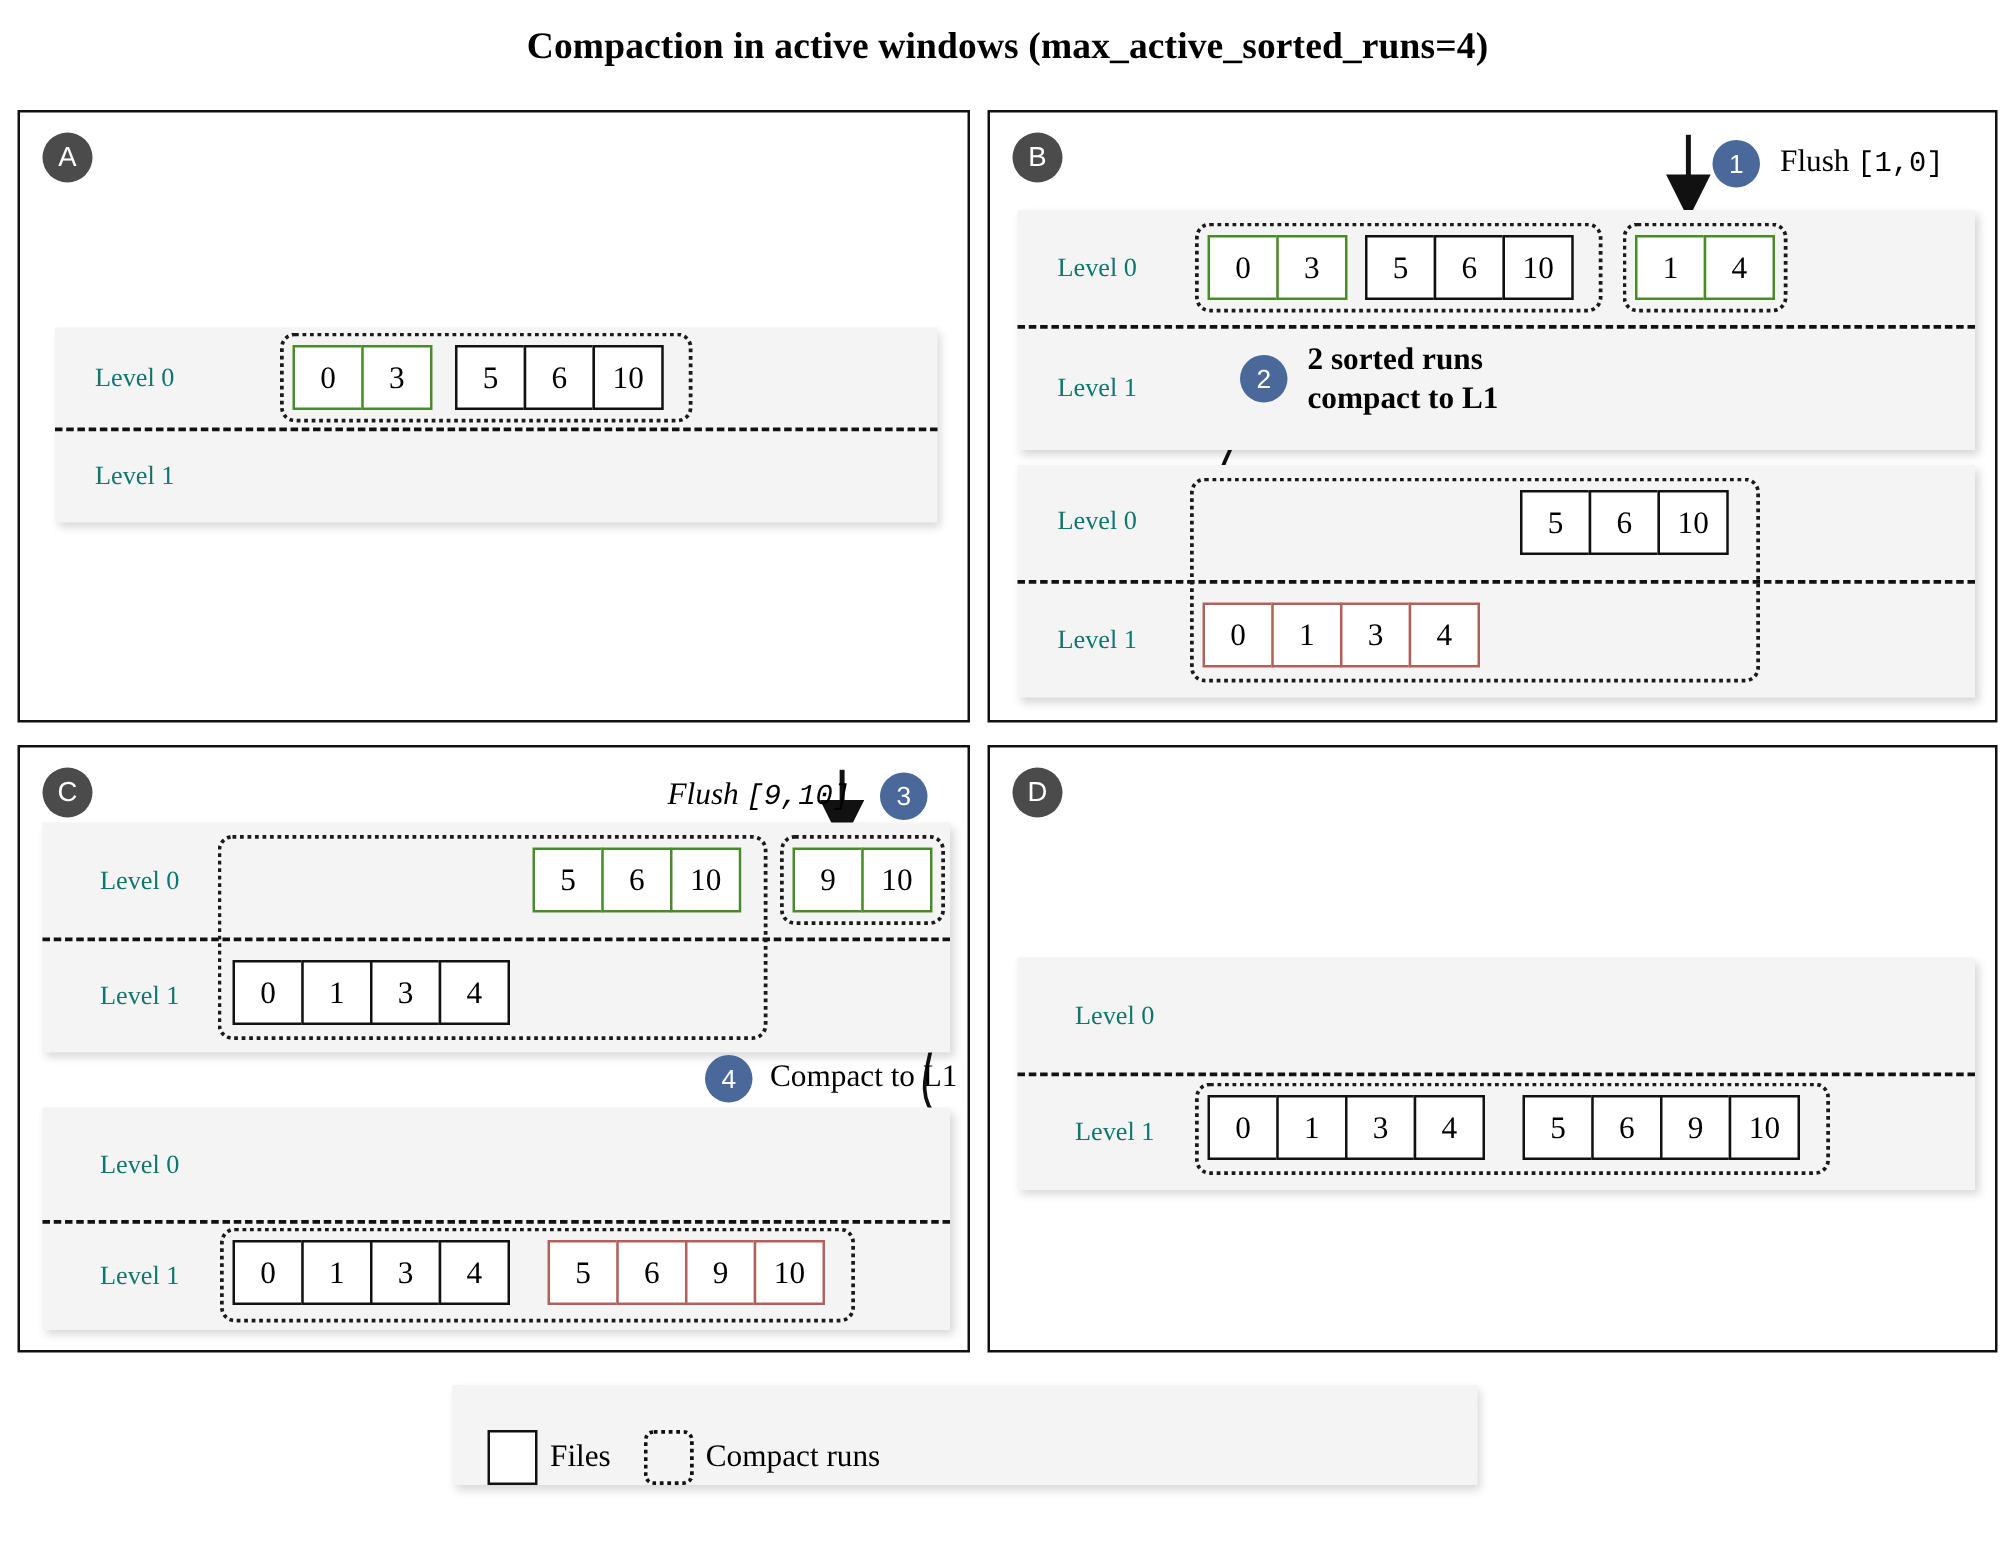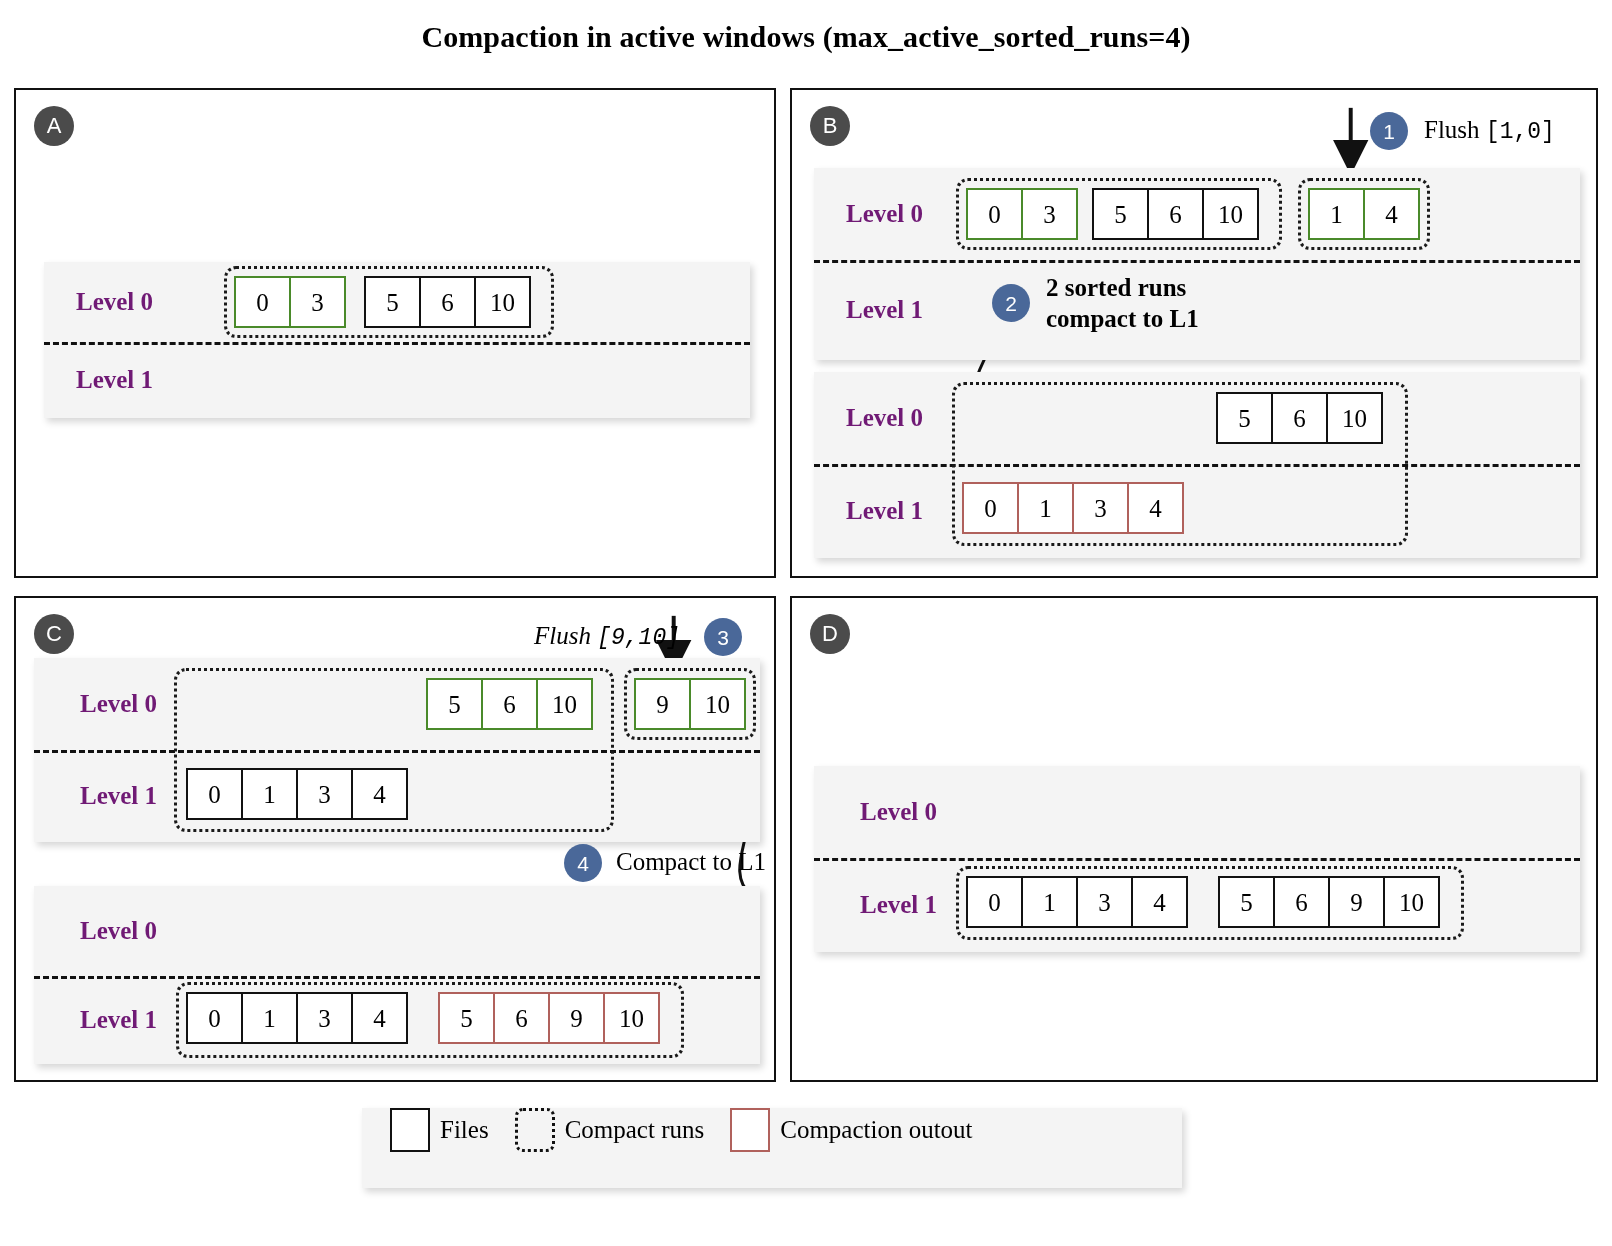--- a/index.html
+++ b/index.html
@@ -59,24 +59,23 @@
   .level-row {
     position: relative;
     display: flex;
     align-items: center;
     height: 96px;
   }
   .level-label {
     width: 130px;
     flex: 0 0 130px;
     padding-left: 32px;
-    font-size: 25px;
-    color: #701a75;
+    font-size: 21px;
+    color: #0f766e;
     white-space: nowrap;
-    font-weight: bold;
   }
   .lvl-divider {
     position: absolute;
     left: 0; right: 0;
     border-top: 3px dashed #111111;
     height: 0;
   }
 
   
   .file-run {
@@ -135,21 +134,21 @@
   }
 
   
   #legend {
     position: absolute;
     left: 362px; top: 1108px;
     width: 820px; height: 80px;
     background: #f4f4f4;
     box-shadow: 3px 4px 7px rgba(0,0,0,0.16);
     display: flex;
-    align-items: flex-start;
+    align-items: flex-end;
     justify-content: flex-start;
     padding-left: 28px;
   }
   .legend-item {
     display: flex; align-items: center;
     margin-right: 26px;
   }
   .legend-swatch {
     width: 40px; height: 44px;
     background: #ffffff;
@@ -375,17 +374,13 @@
 
 <div id="legend">
   <div class="legend-item">
     <div class="legend-swatch"></div>
     <div class="legend-text">Files</div>
   </div>
   <div class="legend-item">
     <div class="legend-swatch dotted"></div>
     <div class="legend-text">Compact runs</div>
   </div>
-  <div class="legend-item">
-    <div class="legend-swatch red"></div>
-    <div class="legend-text">Compaction outout</div>
-  </div>
 </div>
 
 </body></html>

